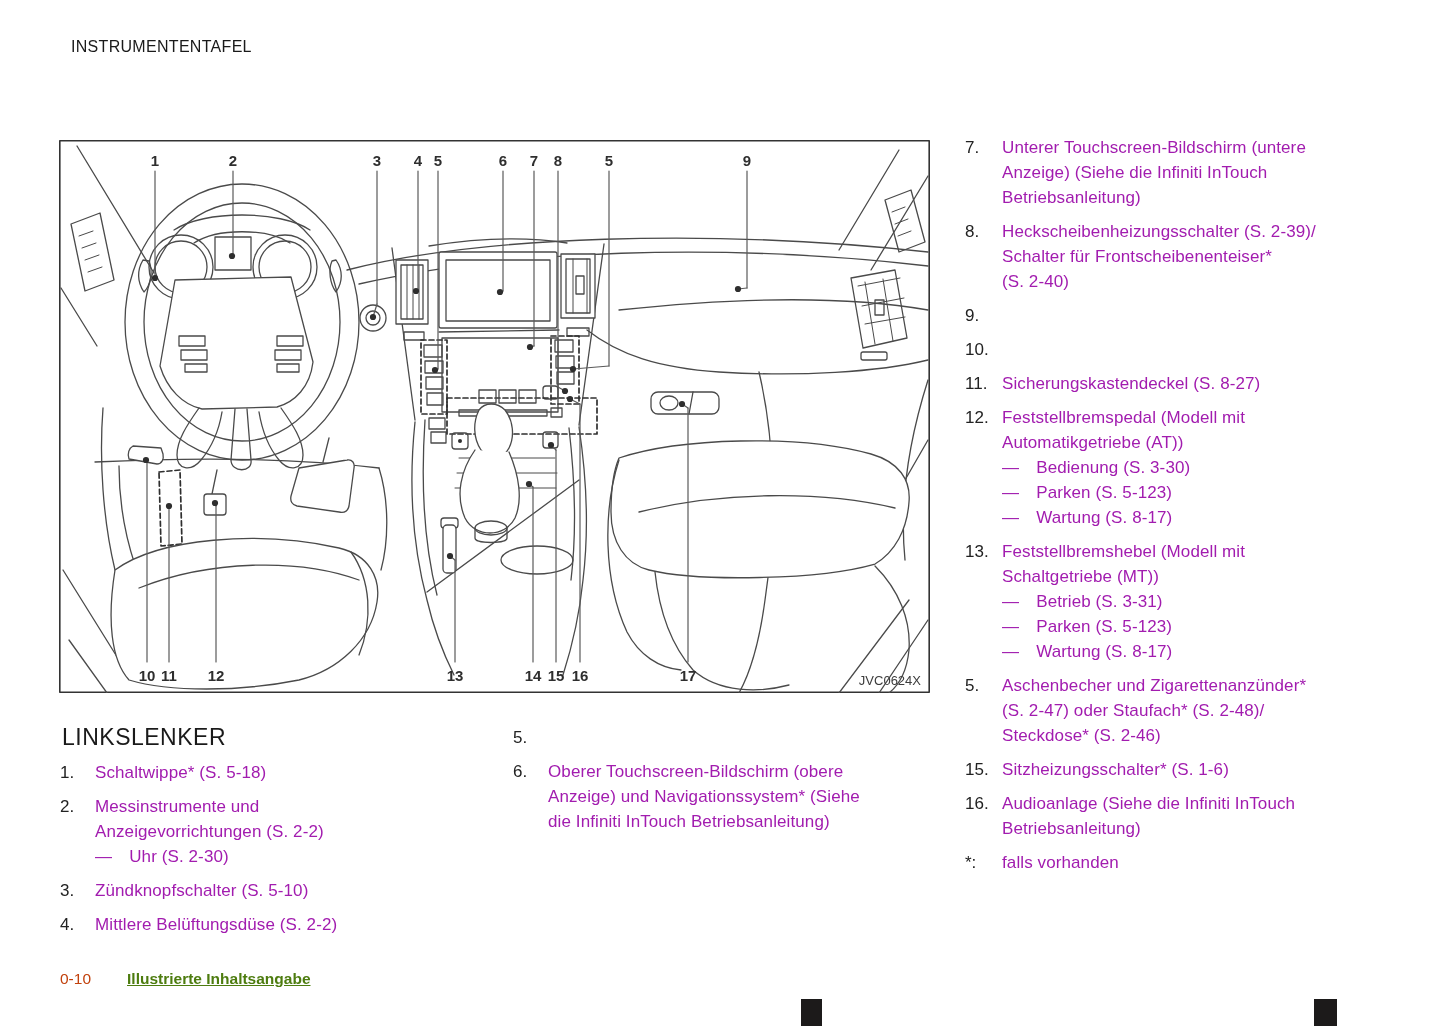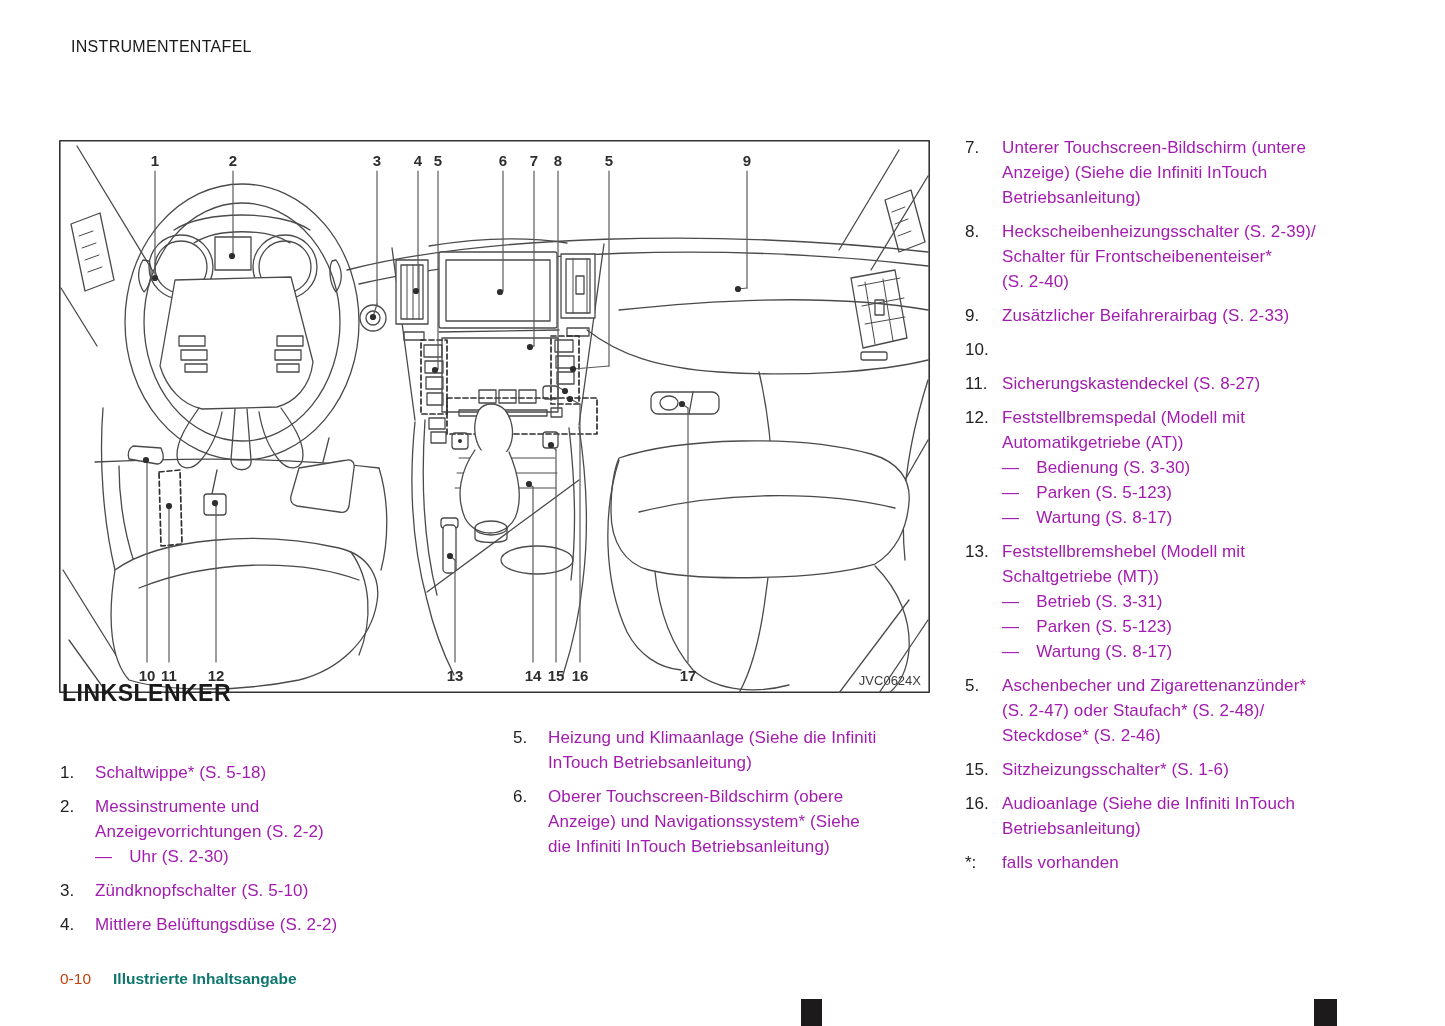--- a/index.html
+++ b/index.html
@@ -11,35 +11,35 @@
   svg *{fill:none;stroke:#4a4a4a;stroke-width:1.3;stroke-linecap:round;stroke-linejoin:round;}
   svg .f{fill:#ffffff;}
   svg .dash{stroke-dasharray:5 3;stroke:#2f2f2f;stroke-width:1.7;}
   svg .thin{stroke-width:1;}
   svg .frame{stroke:#333;stroke-width:1.6;}
   svg .lead{stroke:#5a5a5a;stroke-width:1.2;}
   svg .dot{fill:#2e2e2e;stroke:none;}
   svg text{fill:#2e2e2e;stroke:none;font-family:"Liberation Sans",sans-serif;
            font-size:15px;font-weight:600;}
   svg text.code{font-size:13px;font-weight:400;fill:#3c3c3c;}
-  .sec-h{position:absolute;left:62px;top:680px;font-size:23px;font-weight:700;
+  .sec-h{position:absolute;left:62px;top:724px;font-size:23px;font-weight:400;
          letter-spacing:.5px;color:#1a1a1a;}
   .list{position:absolute;list-style:none;margin:0;padding:0;}
   .list li{display:flex;margin-bottom:9px;}
   .num{flex:none;font-size:17px;line-height:25px;color:#222;}
   .txt{white-space:pre-line;font-size:17px;line-height:25px;letter-spacing:.1px;color:#a21caf;}
   .list-left{left:60px;top:760px;width:360px;}
   .list-left .num{width:35px;}
   .list-mid{left:513px;top:725px;width:440px;}
   .list-mid .num{width:35px;}
   .list-right{left:965px;top:135px;width:440px;}
   .list-right .num{width:37px;}
   .footer{position:absolute;left:60px;top:970px;font-size:15.5px;}
   .footer .pgnum{font-weight:400;color:#c2410c;}
-  .footer .sect{font-weight:bold;margin-left:22px;color:#0f766e;}
+  .footer .sect{font-weight:bold;margin-left:36px;color:#4d7c0f;text-decoration:underline;}
   .mark{position:absolute;background:#1c1a1a;}
   .mark1{left:801px;top:999px;width:21px;height:27px;}
   .mark2{left:1314px;top:999px;width:23px;height:27px;}
 </style>
 </head>
 <body>
 
 <div class="page">
 
   <div class="h1">INSTRUMENTENTAFEL</div>
@@ -295,22 +295,20 @@
       </li>
     <li>
         <span class="num">4.</span>
         <span class="txt">Mittlere Belüftungsdüse (S. 2-2)</span>
       </li>
   </ul>
 
   <ul class="list list-mid">
     <li>
         <span class="num">5.</span>
-        <span class="txt">Heizung und Klimaanlage (Siehe die Infiniti
-InTouch Betriebsanleitung)</span>
       </li>
     <li>
         <span class="num">6.</span>
         <span class="txt">Oberer Touchscreen-Bildschirm (obere
 Anzeige) und Navigationssystem* (Siehe
 die Infiniti InTouch Betriebsanleitung)</span>
       </li>
   </ul>
 
   <ul class="list list-right">
@@ -321,21 +319,20 @@
 Betriebsanleitung)</span>
       </li>
     <li>
         <span class="num">8.</span>
         <span class="txt">Heckscheibenheizungsschalter (S. 2-39)/
 Schalter für Frontscheibenenteiser*
 (S. 2-40)</span>
       </li>
     <li>
         <span class="num">9.</span>
-        <span class="txt">Zusätzlicher Beifahrerairbag (S. 2-33)</span>
       </li>
     <li>
         <span class="num">10.</span>
       </li>
     <li>
         <span class="num">11.</span>
         <span class="txt">Sicherungskastendeckel (S. 8-27)</span>
       </li>
     <li>
         <span class="num">12.</span>

